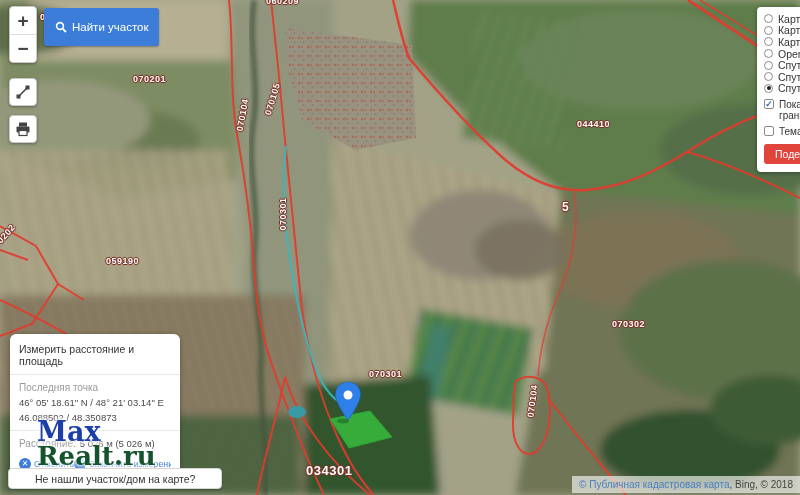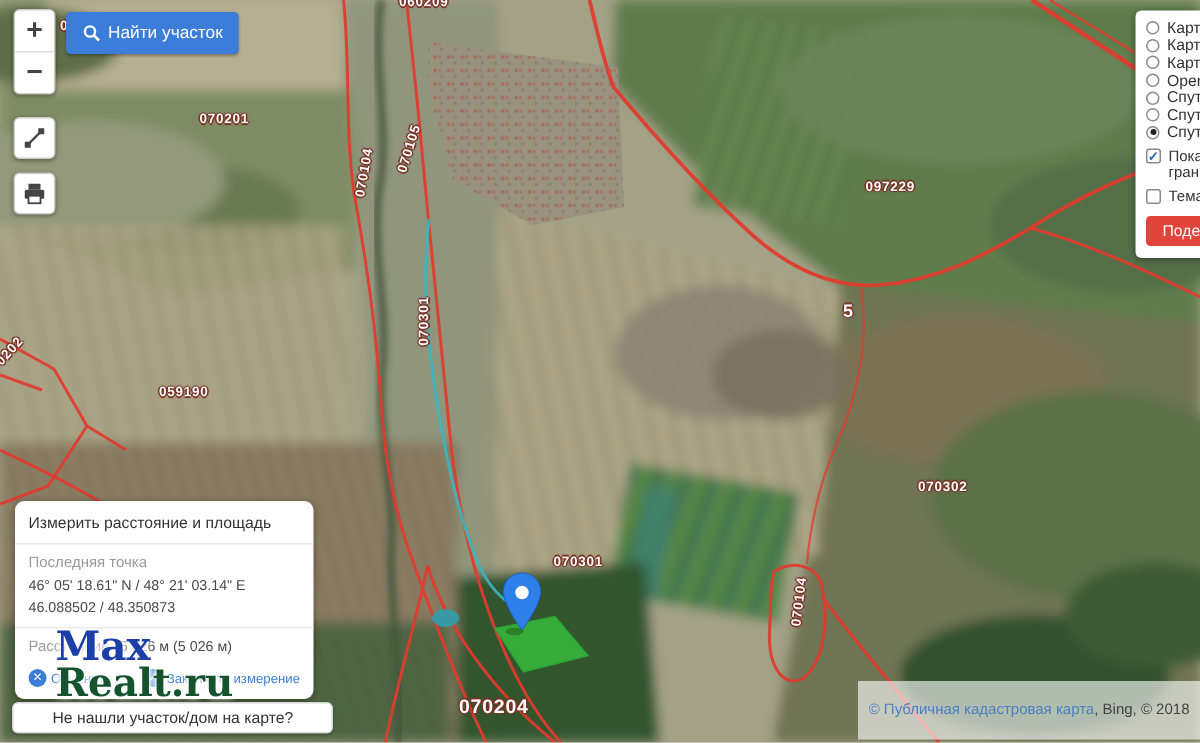--- a/index.html
+++ b/index.html
@@ -27,59 +27,59 @@
   .zdiv{height:1px;background:#ddd;}
   .tool{position:absolute;left:9px;width:28px;height:28px;background:#fff;border:1px solid #c9c9c9;
     border-radius:4px;box-shadow:0 1px 3px rgba(0,0,0,.35);display:flex;align-items:center;justify-content:center;cursor:pointer;}
   .tool svg{display:block;}
 
   
   .searchbar{position:absolute;left:40px;top:8px;display:flex;}
   .searchbar input{width:272px;height:26px;border:1px solid #c9c9c9;border-radius:3px;padding:0 9px;
     font-size:11.5px;color:#333;background:#fff;outline:none;box-shadow:0 1px 2px rgba(0,0,0,.25);}
   .searchbar input::placeholder{color:#9a9a9a;}
-  .btn-find{margin-left:4px;height:28px;padding:0 11px;border:none;border-radius:3px;background:var(--accent);
+  .btn-find{margin-left:4px;height:38px;padding:0 11px;border:none;border-radius:3px;background:var(--accent);
     color:#fff;font-size:11.5px;display:flex;align-items:center;gap:5px;cursor:pointer;box-shadow:0 1px 2px rgba(0,0,0,.3);font-family:"Liberation Sans",sans-serif;}
 
   
   .layers{position:absolute;left:757px;top:7px;width:130px;background:#fff;border-radius:4px;
     box-shadow:0 1px 4px rgba(0,0,0,.4);padding:6px 0 8px 7px;}
   .layer-row{display:flex;align-items:center;height:11.6px;cursor:pointer;}
   .radio{width:9px;height:9px;border:1px solid #8a8a8a;border-radius:50%;background:#fff;flex:0 0 9px;position:relative;}
   .radio.sel::after{content:"";position:absolute;left:1.5px;top:1.5px;width:4px;height:4px;border-radius:50%;background:#222;}
   .layer-label{font-size:10.5px;color:#333;margin-left:5px;white-space:nowrap;}
   .chk-row{display:flex;align-items:flex-start;margin-top:5px;cursor:pointer;}
   .chkbox{width:10px;height:10px;border:1px solid #8a8a8a;border-radius:2px;background:#fff;flex:0 0 10px;
     font-size:9px;line-height:9px;text-align:center;color:#2b6cb8;font-weight:bold;}
   .chk-lines{margin-left:5px;font-size:10px;color:#333;line-height:11px;white-space:nowrap;}
   .share{margin-top:7px;background:var(--share);color:#fff;border:none;border-radius:3px;
     padding:4px 11px;font-size:10.5px;cursor:pointer;font-family:"Liberation Sans",sans-serif;}
 
   
-  .mpanel{position:absolute;left:10px;top:334px;width:199px;background:#fff;border-radius:6px;
+  .mpanel{position:absolute;left:10px;top:334px;width:170px;background:#fff;border-radius:6px;
     box-shadow:0 1px 5px rgba(0,0,0,.35);padding:9px 9px 8px 9px;}
   .mtitle{font-size:10.5px;color:#333;}
   .divider{height:1px;background:#e8e8e8;margin:7px -9px;}
   .gray{font-size:10px;color:#9a9a9a;}
   .mval{font-size:9.5px;color:#4a4a4a;margin-top:4px;white-space:nowrap;}
   .mrow{display:flex;align-items:center;gap:4px;white-space:nowrap;}
   .actions{display:flex;justify-content:space-between;align-items:center;margin-top:9px;white-space:nowrap;overflow:hidden;}
   .act{display:inline-flex;align-items:center;gap:3px;color:var(--accent);font-size:8.8px;cursor:pointer;}
   .cicon{width:12px;height:12px;border-radius:50%;background:var(--accent);color:#fff;font-size:8px;
     line-height:12px;text-align:center;flex:0 0 12px;}
 
   
   .wm{position:absolute;left:37px;top:418px;pointer-events:none;font-family:"DejaVu Serif",serif;font-weight:bold;line-height:1;}
   .wm1{font-size:27px;color:#1c3ea8;text-shadow:0 0 3px #fff,0 0 4px #fff,0 0 6px #fff;}
   .wm2{font-size:26px;color:#14532d;margin-top:-2px;text-shadow:0 0 3px #fff,0 0 4px #fff,0 0 6px #fff;}
 
   
   .notfound{position:absolute;left:8px;top:468px;height:21px;background:#fff;border:1px solid #d5d5d5;
     border-radius:4px;padding:0 26px;font-size:10.5px;color:#333;cursor:pointer;box-shadow:0 1px 2px rgba(0,0,0,.25);font-family:"Liberation Sans",sans-serif;}
-  .attrib{position:absolute;right:0;bottom:2px;background:rgba(255,255,255,.62);padding:14px 7px;
+  .attrib{position:absolute;right:0;bottom:2px;background:rgba(255,255,255,.62);padding:3px 7px;
     font-size:10px;color:#444;white-space:nowrap;}
   .attrib a{color:var(--link);text-decoration:none;cursor:pointer;}
 
   
   .bnd{stroke:var(--red);fill:none;}
   .cyanline{stroke:var(--cyan);fill:none;}
 </style>
 </head>
 <body>
 
@@ -183,26 +183,26 @@
 
   <div id="labels">
       <div class="map-label" style="left: 266px; top: -4px; font-size: 9px;">060209</div>
       <div class="map-label" style="left: 40px; top: 12px; font-size: 9px;">020</div>
       <div class="map-label" style="left: 133px; top: 74px; font-size: 9px;">070201</div>
       <div class="map-label" style="left: 226px; top: 110px; font-size: 9px; transform: rotate(-80deg);">070104</div>
       <div class="map-label" style="left: 256px; top: 94px; font-size: 9px; transform: rotate(-73deg);">070105</div>
       <div class="map-label" style="left: 266px; top: 209px; font-size: 9px; transform: rotate(-90deg);">070301</div>
       <div class="map-label" style="left: -14px; top: 233px; font-size: 9px; transform: rotate(-48deg);">070202</div>
       <div class="map-label" style="left: 106px; top: 256px; font-size: 9px;">059190</div>
-      <div class="map-label" style="left: 577px; top: 119px; font-size: 9px;">097229</div>
+      <div class="map-label" style="left: 577px; top: 119px; font-size: 9px;">044410</div>
       <div class="map-label" style="left: 562px; top: 200px; font-size: 12px;">5</div>
       <div class="map-label" style="left: 612px; top: 319px; font-size: 9px;">070302</div>
       <div class="map-label" style="left: 369px; top: 369px; font-size: 9px;">070301</div>
       <div class="map-label" style="left: 516px; top: 396px; font-size: 9px; transform: rotate(-83deg);">070104</div>
-      <div class="map-label" style="left: 306px; top: 463px; font-size: 13px;">070204</div>
+      <div class="map-label" style="left: 306px; top: 463px; font-size: 13px;">034301</div>
     </div>
 
   <div class="zoomctl">
     <button>+</button>
     <div class="zdiv"></div>
     <button>−</button>
   </div>
 
   <div class="tool" style="top:78px">
     <svg width="16" height="16" viewBox="0 0 16 16">

